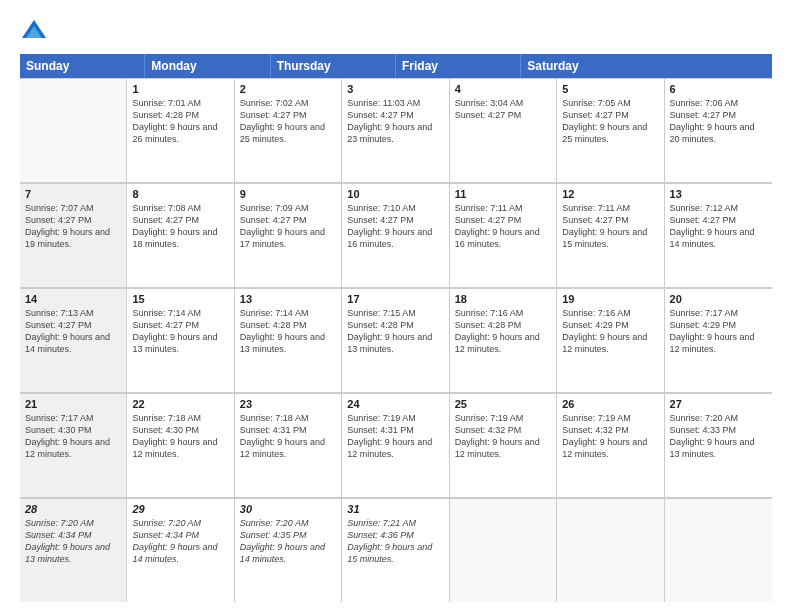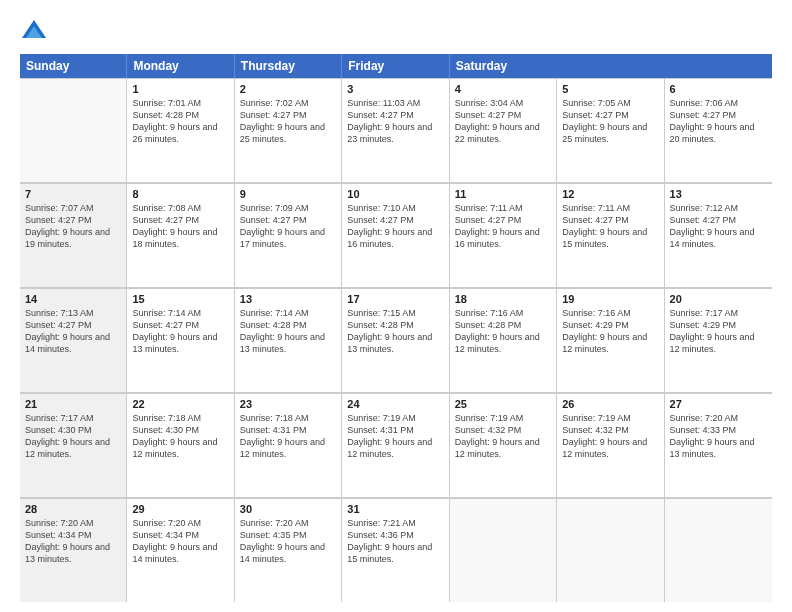--- a/index.html
+++ b/index.html
@@ -62,21 +62,21 @@
       color: #555;
       margin-top: 2px;
     }
     .calendar {
       flex: 1;
       display: flex;
       flex-direction: column;
     }
     .cal-header {
       display: grid;
-      grid-template-columns: repeat(7, 1fr);
+      grid-template-columns: repeat(6, 1fr);
       background: #3a6bc4;
     }
     .cal-header-cell {
       color: #fff;
       font-size: 12px;
       font-weight: bold;
       padding: 5px 6px;
       text-align: left;
       border-right: 1px solid #5a8be0;
     }
@@ -85,21 +85,21 @@
       display: flex;
       flex-direction: column;
       flex: 1;
     }
     .cal-row {
       display: grid;
       grid-template-columns: repeat(7, 1fr);
       flex: 1;
       border-bottom: 1px solid #ccc;
     }
-    .cal-row:last-child { border-bottom: none; }
+    .cal-row:last-child { border-bottom: none; font-style: italic; }
     .cal-cell {
       border-right: 1px solid #ccc;
       border-top: 1px solid #ccc;
       padding: 4px 5px;
       font-size: 9.5px;
       color: #333;
       background: #fff;
       min-height: 0;
       overflow: hidden;
     }
@@ -167,21 +167,20 @@
           <div class="cal-cell">
             <span class="day-num">3</span>
             <span class="cell-line">Sunrise: 11:03 AM</span>
             <span class="cell-line">Sunset: 4:27 PM</span>
             <span class="cell-line">Daylight: 9 hours and 23 minutes.</span>
           </div>
           <div class="cal-cell">
             <span class="day-num">4</span>
             <span class="cell-line">Sunrise: 3:04 AM</span>
             <span class="cell-line">Sunset: 4:27 PM</span>
-            <span class="cell-line">Daylight: 9 hours and 22 minutes.</span>
           </div>
           <div class="cal-cell">
             <span class="day-num">5</span>
             <span class="cell-line">Sunrise: 7:05 AM</span>
             <span class="cell-line">Sunset: 4:27 PM</span>
             <span class="cell-line">Daylight: 9 hours and 25 minutes.</span>
           </div>
           <div class="cal-cell">
             <span class="day-num">6</span>
             <span class="cell-line">Sunrise: 7:06 AM</span>

